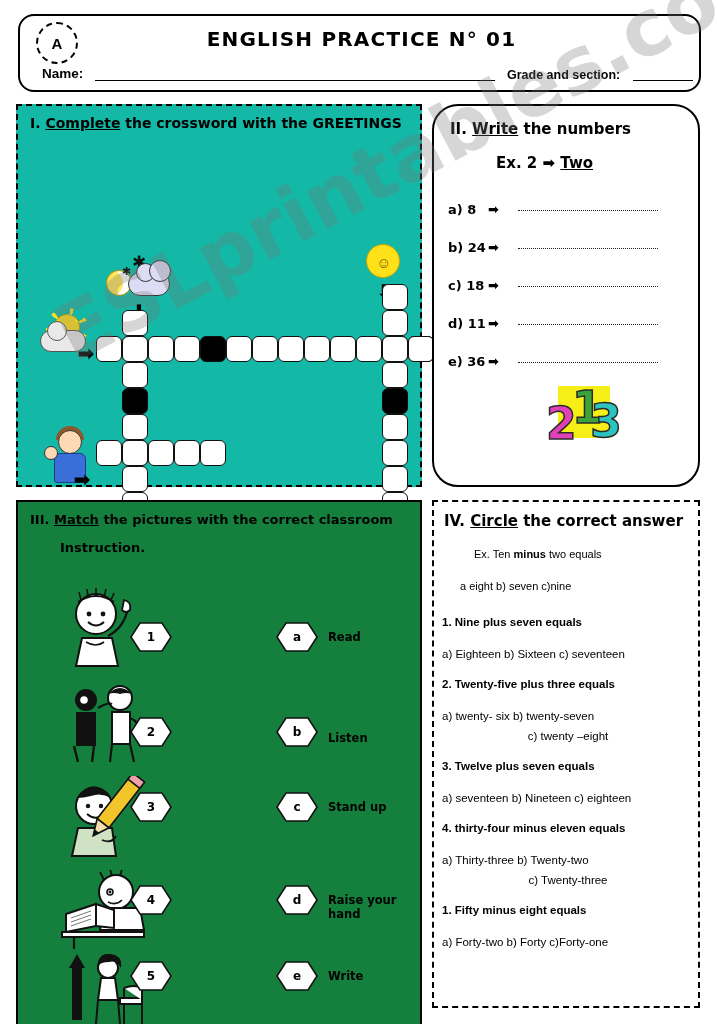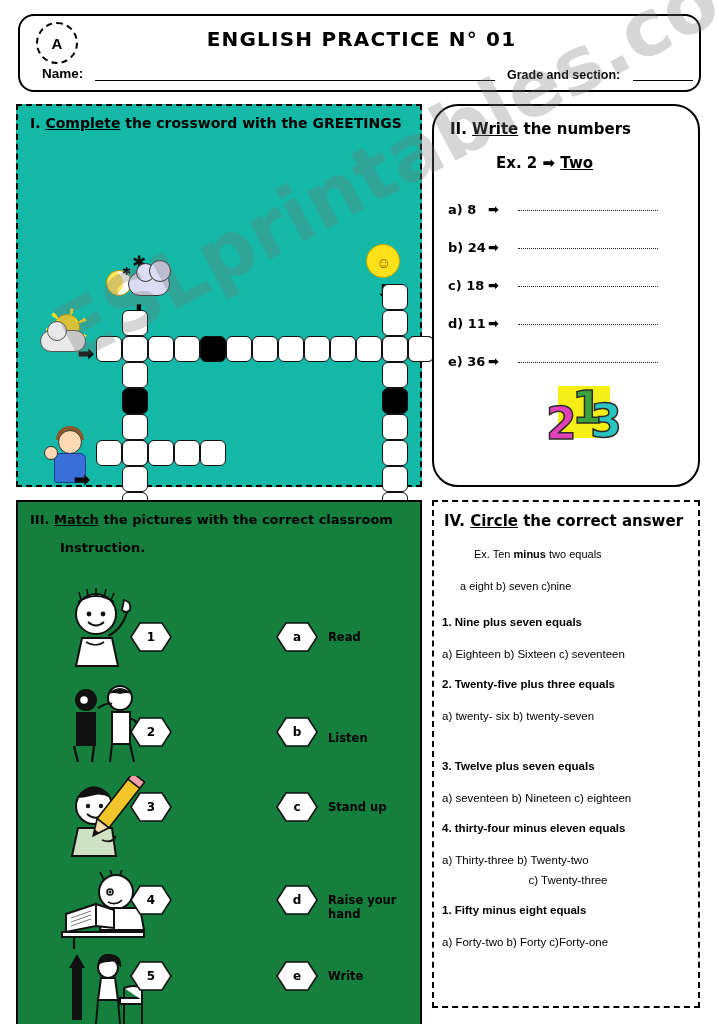--- a/index.html
+++ b/index.html
@@ -707,20 +707,21 @@
     <div class="q-ex" style="top:46px;">
       <span>Ex. Ten </span><b>minus</b><span> two equals</span>
     </div>
     <div class="q-exopts" style="top:78px;">a   eight        b) seven            c)nine</div>
 
     <div class="q-stem" style="top:114px;">1. Nine plus  seven  equals</div>
     <div class="q-opts" style="top:146px;">a) Eighteen      b) Sixteen      c) seventeen</div>
 
     <div class="q-stem" style="top:176px;">2. Twenty-five plus three equals</div>
     <div class="q-opts" style="top:208px;">a)  twenty- six                 b) twenty-seven</div>
+    <div class="q-opts2" style="top:228px;">c)  twenty –eight</div>
 
     <div class="q-stem" style="top:258px;">3. Twelve plus  seven  equals</div>
     <div class="q-opts" style="top:290px;">a) seventeen    b) Nineteen     c) eighteen</div>
 
     <div class="q-stem" style="top:320px;">4. thirty-four  minus  eleven equals</div>
     <div class="q-opts" style="top:352px;">a) Thirty-three            b) Twenty-two</div>
     <div class="q-opts2" style="top:372px;">c) Twenty-three</div>
 
     <div class="q-stem" style="top:402px;">1. Fifty  minus  eight equals</div>
     <div class="q-opts" style="top:434px;">a) Forty-two     b) Forty              c)Forty-one</div>

